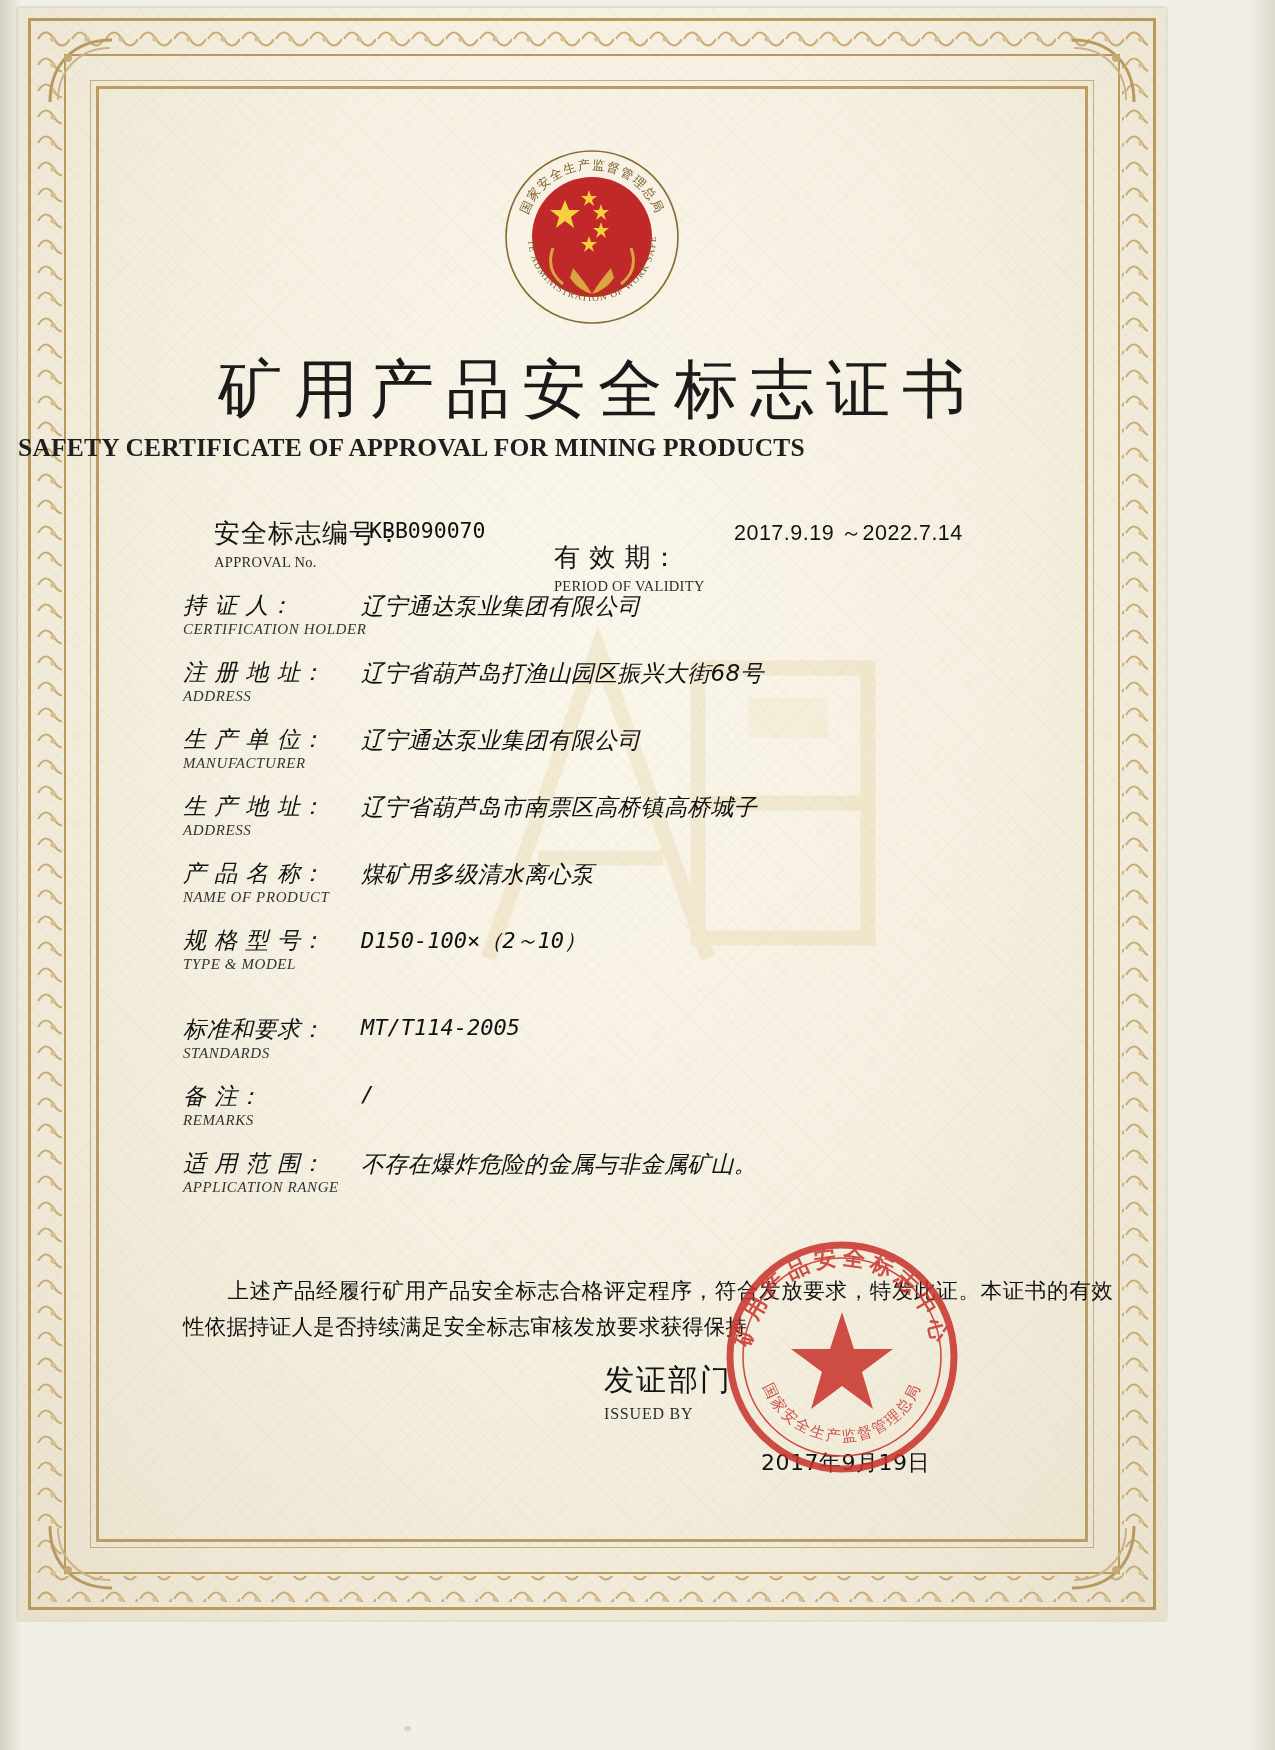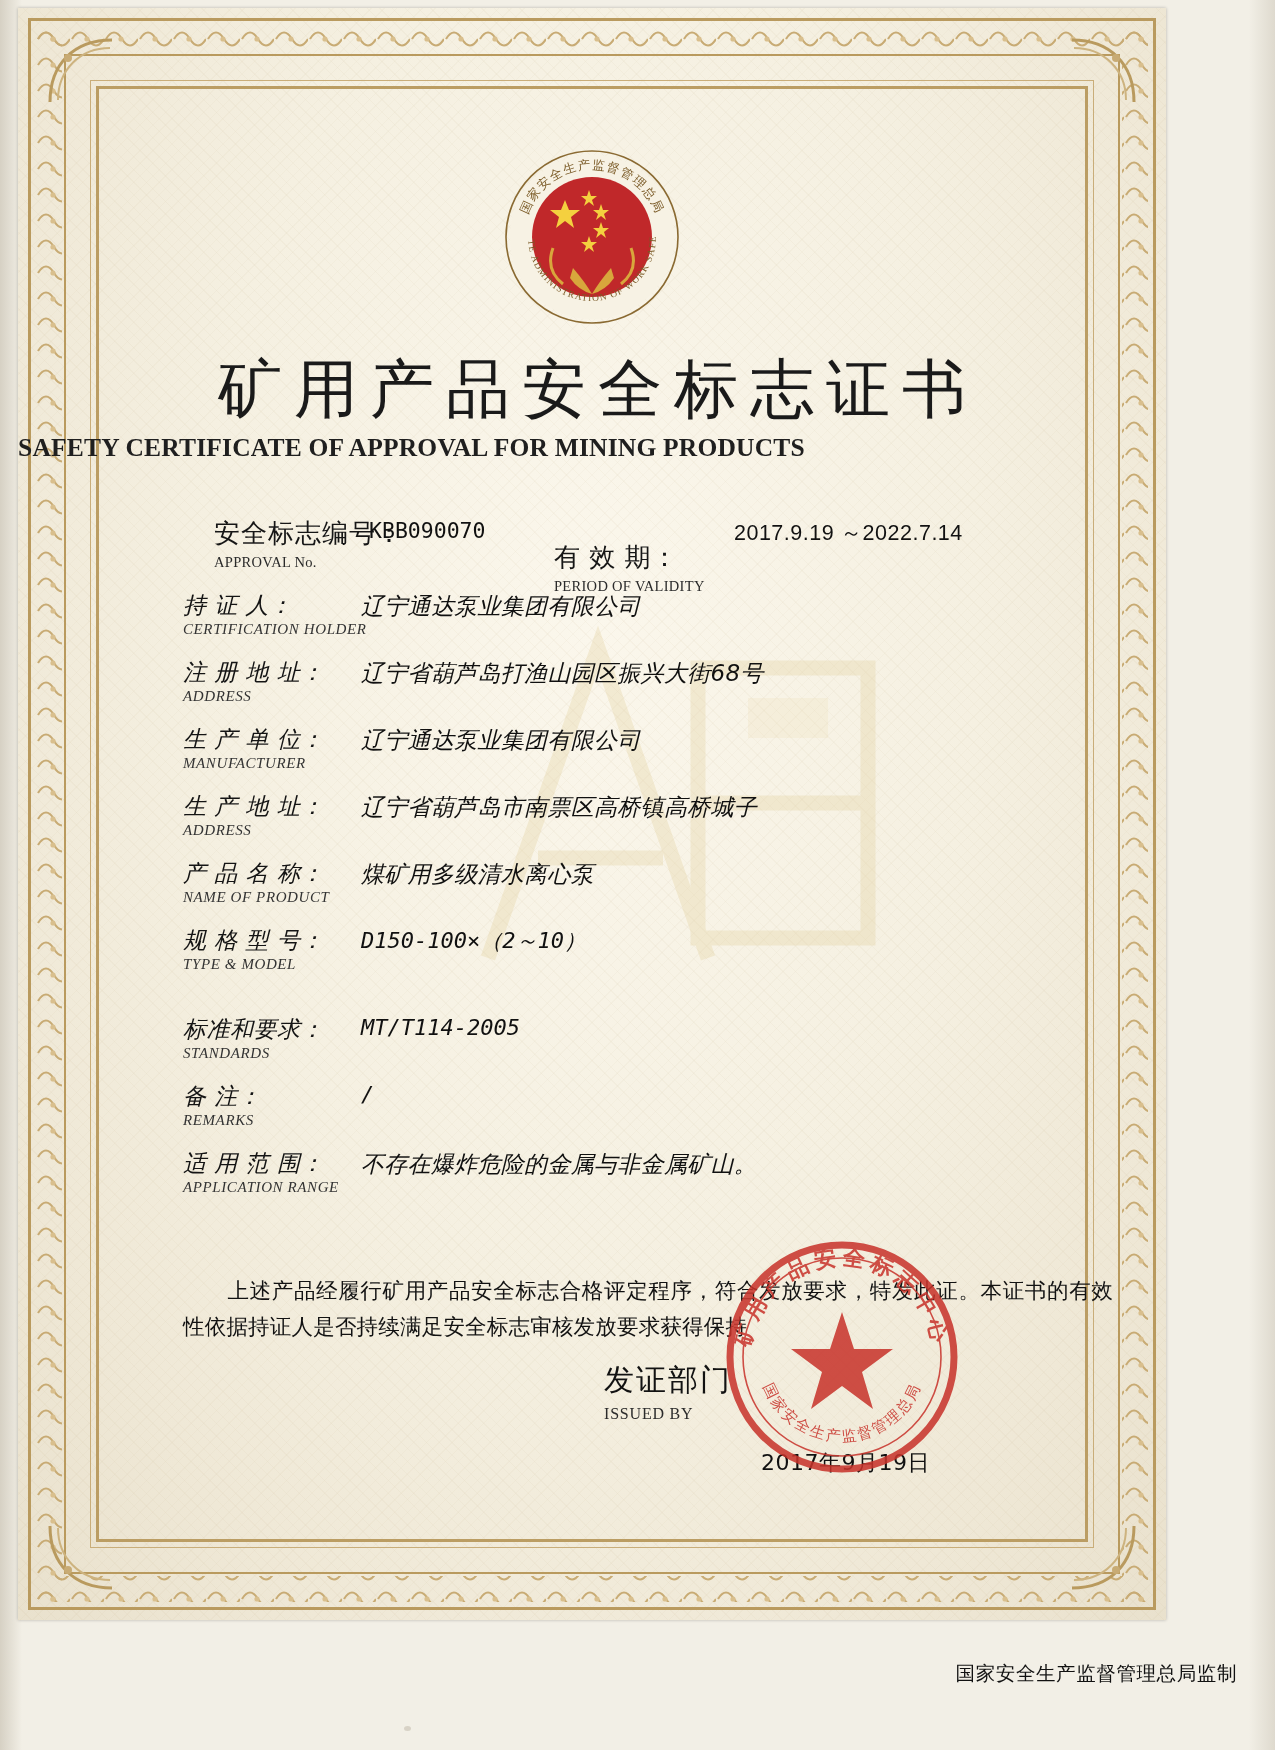--- a/index.html
+++ b/index.html
@@ -506,14 +506,13 @@
       <text font-family="DejaVu Sans, sans-serif" font-size="22" fill="#c8332b" font-weight="bold" letter-spacing="5">
         <textPath href="#seal-arc-top" startOffset="50%" text-anchor="middle">矿用产品安全标志中心</textPath>
       </text>
       <text font-family="DejaVu Sans, sans-serif" font-size="15" fill="#c8332b" letter-spacing="2">
         <textPath href="#seal-arc-bottom" startOffset="50%" text-anchor="middle">国家安全生产监督管理总局</textPath>
       </text>
     </svg>
 
   </div>
 
-  <div id="footer-note">国家安全生产监督管理总局监制</div>
 </div>
 
 </body></html>

